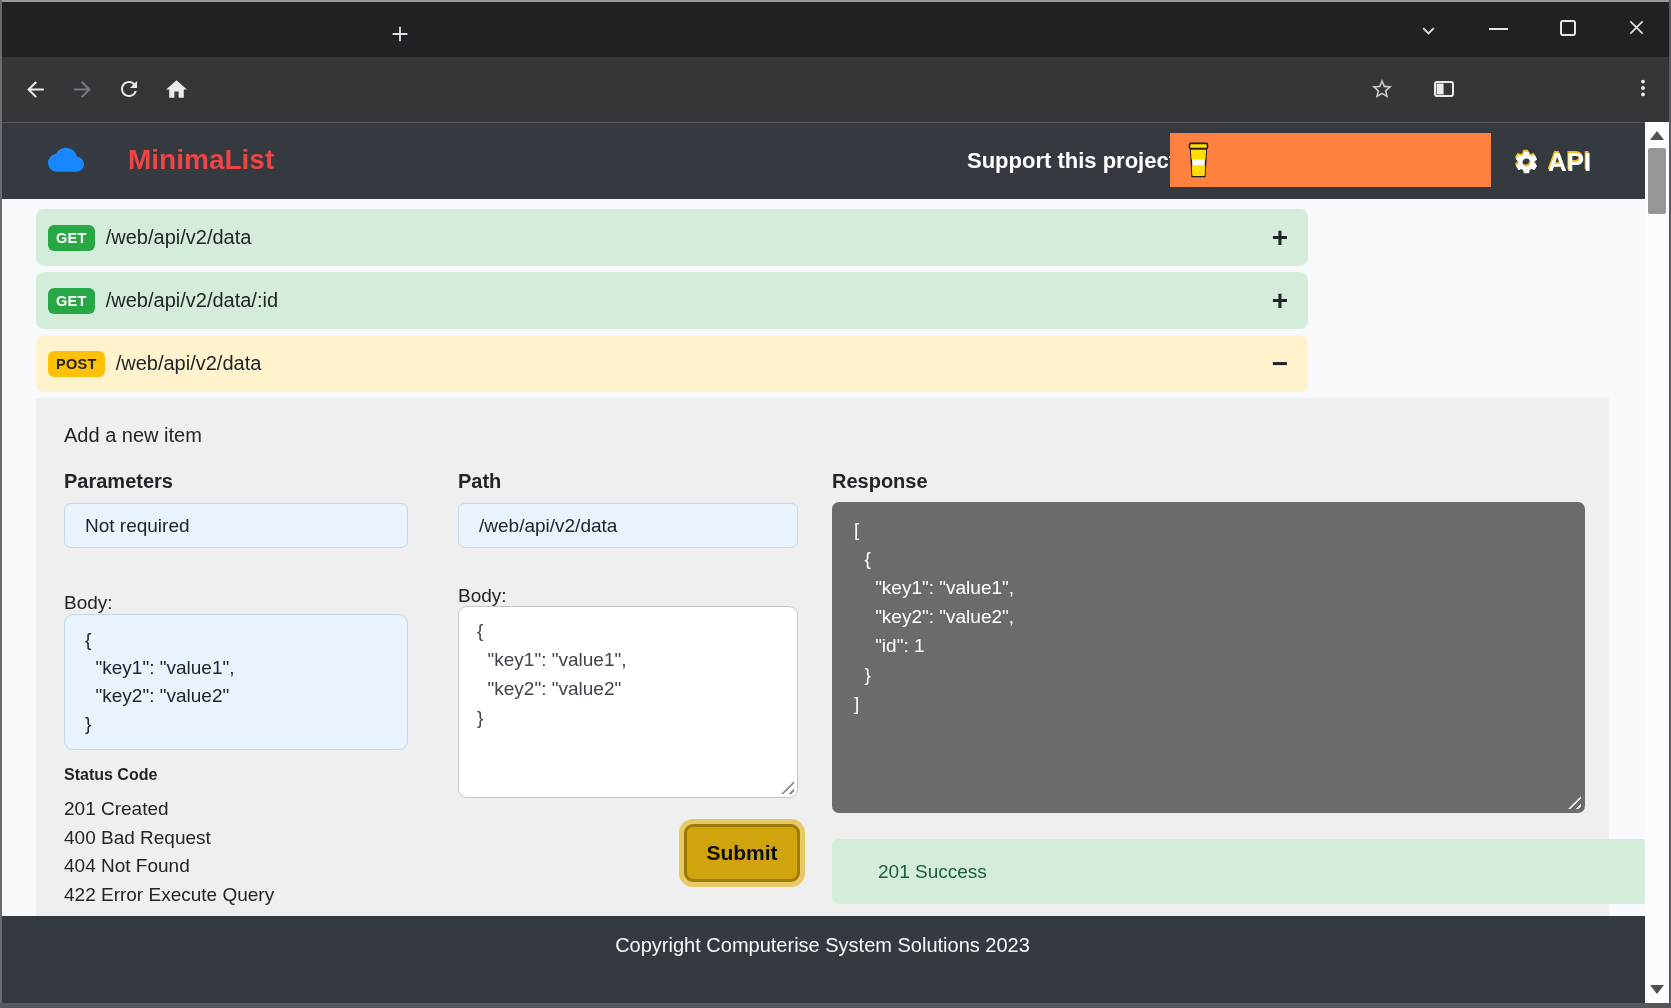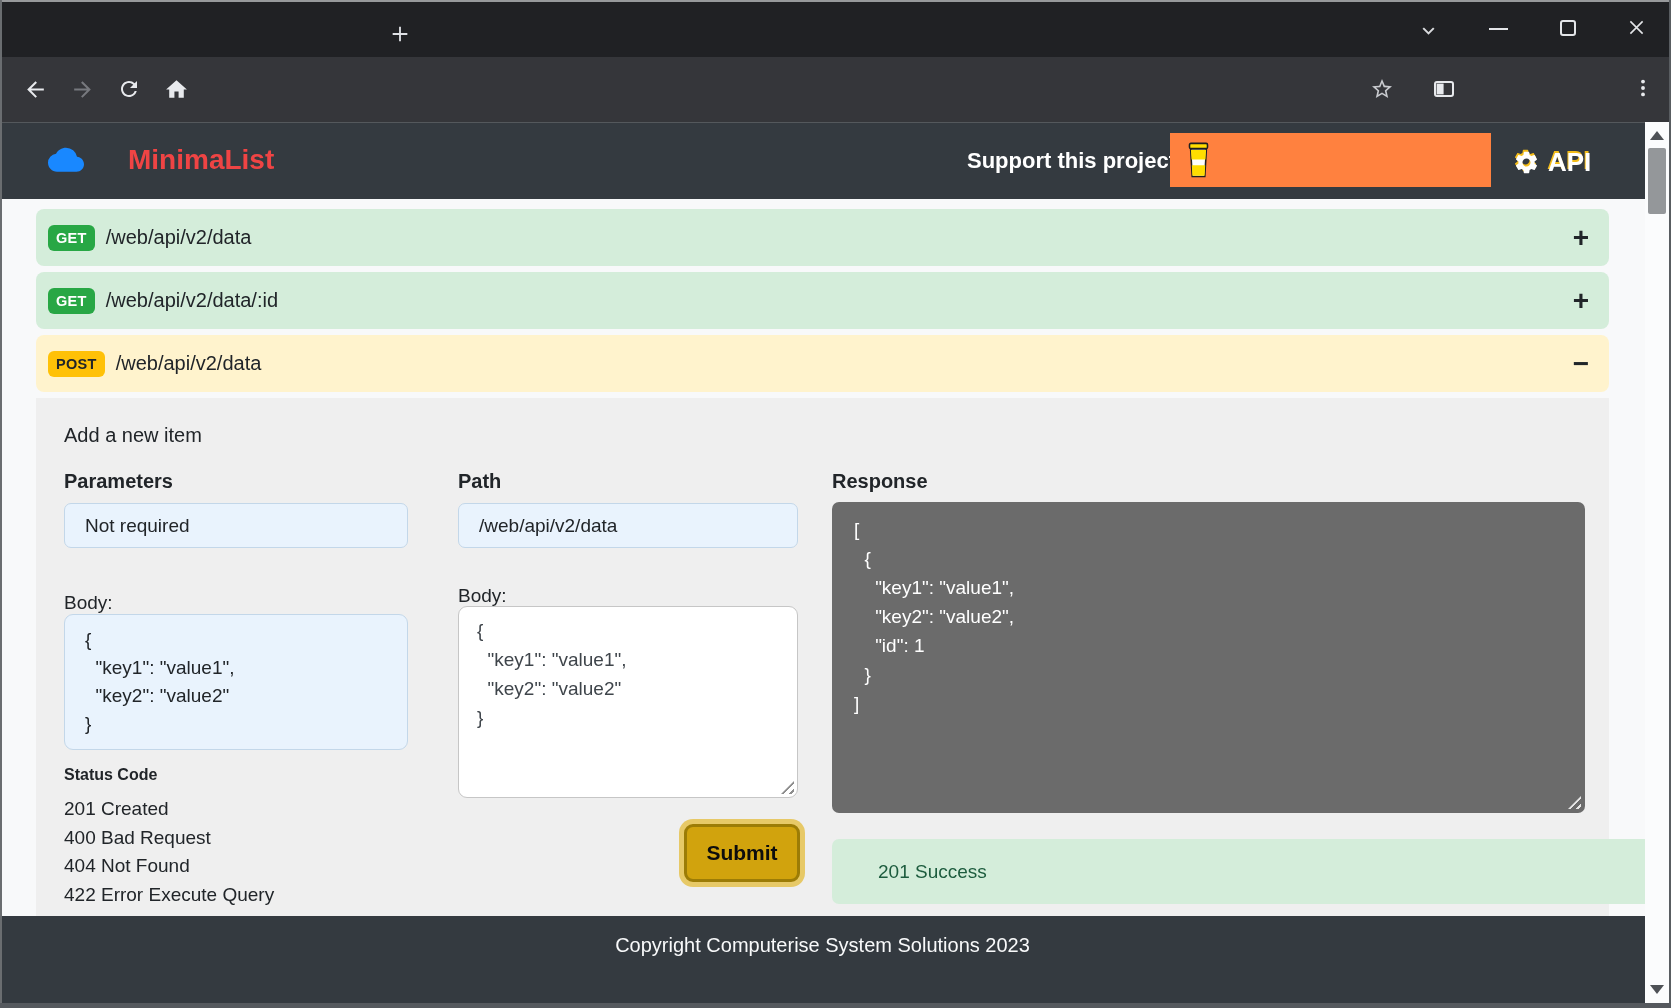--- a/index.html
+++ b/index.html
@@ -47,21 +47,21 @@
   .support { position:absolute; left:967px; top:147px; font-size:22px; font-weight:bold; color:#ffffff; line-height:28px; }
   .coffee-btn { position:absolute; left:1170px; top:133px; width:321px; height:54px; background:#ff813f;
                 display:flex; align-items:center; padding-left:15px; cursor:pointer; }
   .coffee-text { font-family:"DejaVu Serif", serif; font-style:italic; font-weight:bold;
                  font-size:27px; color:#ffffff; margin-left:13px; white-space:nowrap; }
   .api-group { position:absolute; left:1513px; top:147px; display:flex; align-items:center; gap:8px; }
   .api-gear { filter: drop-shadow(-1px -2px 0 rgba(255,196,23,.95)); }
   .api-label { font-size:26px; font-weight:bold; color:#ffffff; text-shadow:-1px -2px 0 rgba(255,196,23,.95); }
 
   
-  .ep-row { position:absolute; left:36px; width:1573px; height:57px; border-radius:8px;
+  .ep-row { position:absolute; left:36px; width:1272px; height:57px; border-radius:8px;
             display:flex; align-items:center; padding:0 20px 0 12px; cursor:pointer; }
   .ep-get  { background:#d4edda; }
   .ep-post { background:#fff3cd; }
   .ep1 { top:209px; } .ep2 { top:272px; } .ep3 { top:335px; }
   .badge { font-size:14.5px; font-weight:bold; padding:5px 8px; border-radius:6px; letter-spacing:.3px; }
   .badge-get  { background:#28a745; color:#ffffff; }
   .badge-post { background:#ffc107; color:#212529; }
   .ep-path { margin-left:11px; font-size:20px; color:#212529; }
   .ep-toggle { margin-left:auto; font-size:28px; font-weight:bold; color:#212529; line-height:28px; }
 

